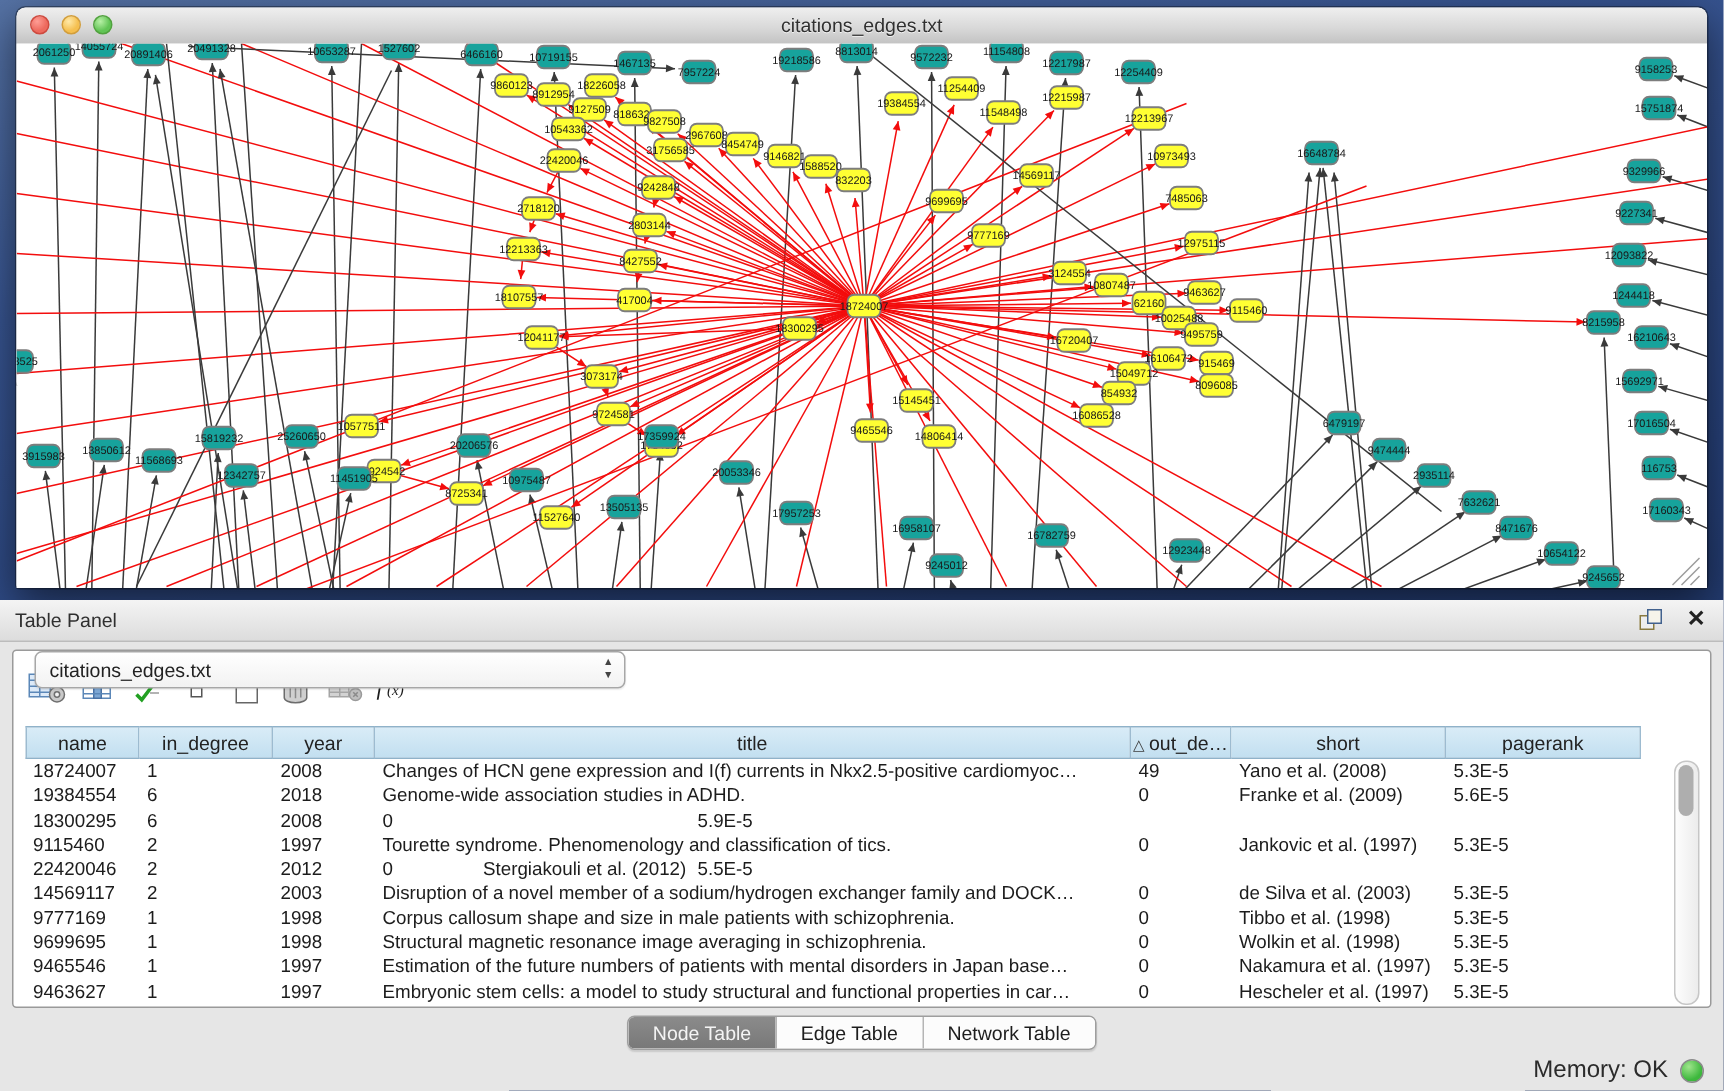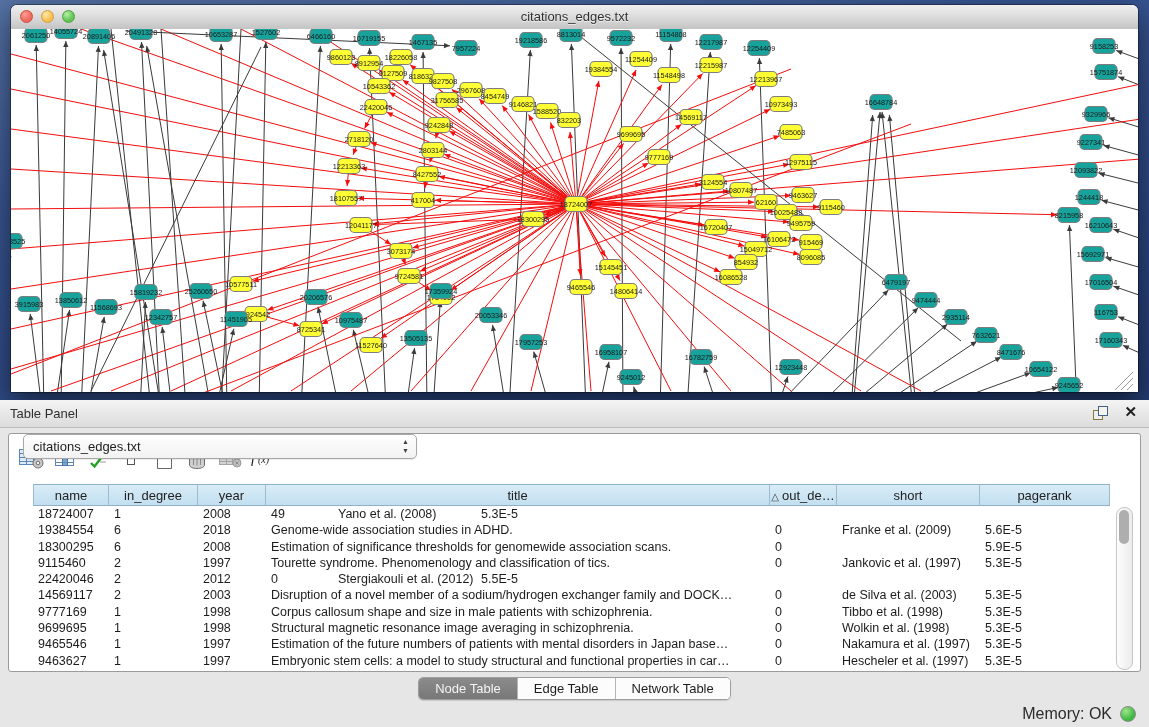--- a/index.html
+++ b/index.html
@@ -52,21 +52,21 @@
   .toolbar{position:absolute;left:6px;top:6px;height:38px;display:flex;align-items:center;}
   .tool-btn{width:33px;height:32px;border:none;background:transparent;display:flex;align-items:center;justify-content:center;padding:0;cursor:pointer;}
   .net-select{
     margin-left:14px;width:392px;height:23px;border:1px solid #a7a7a7;border-radius:5px;
     background:linear-gradient(#ffffff,#f2f2f2);display:flex;align-items:center;position:relative;
     font-size:13px;color:#222;cursor:pointer;box-shadow:0 1px 1px rgba(0,0,0,.08);
   }
   .net-select .sel-text{padding-left:9px;}
   .stepper{position:absolute;right:7px;top:2px;font-size:7px;line-height:9px;color:#444;text-align:center;}
   
-  .grid{position:absolute;left:24px;top:50px;}
+  .grid{position:absolute;left:8px;top:50px;}
   .thead{display:flex;}
   .th{
     box-sizing:border-box;height:22px;line-height:21px;text-align:center;
     background:linear-gradient(#d9ecf7,#c2dff0);
     border-top:1px solid #8fb2c9;border-bottom:1px solid #8fb2c9;border-right:1px solid #9dbbd0;
     font-size:13px;color:#222;cursor:pointer;overflow:hidden;white-space:nowrap;
   }
   .th:first-child{border-left:1px solid #9dbbd0;}
   .sort-glyph{font-size:10px;color:#3c3c3c;margin-right:3px;}
   .tr{display:flex;height:16.3px;cursor:default;}
@@ -948,38 +948,38 @@
           <div class="th" style="width: 504px;">title</div>
           <div class="th" style="width: 67px;"><span class="sort-glyph">△</span>out_de…</div>
           <div class="th" style="width: 143px;">short</div>
           <div class="th" style="width: 130px;">pagerank</div>
         </div>
       <div id="tbody">
           <div class="tr">
             <div class="td" style="width: 76px;">18724007</div>
             <div class="td" style="width: 89px;">1</div>
             <div class="td" style="width: 68px;">2008</div>
+            <div class="td" style="width: 504px;">Changes of HCN gene expression and I(f) currents in Nkx2.5-positive cardiomyoc…</div>
             <div class="td" style="width: 67px;">49</div>
             <div class="td" style="width: 143px;">Yano et al. (2008)</div>
             <div class="td" style="width: 130px;">5.3E-5</div>
           </div>
           <div class="tr">
             <div class="td" style="width: 76px;">19384554</div>
             <div class="td" style="width: 89px;">6</div>
             <div class="td" style="width: 68px;">2018</div>
             <div class="td" style="width: 504px;">Genome-wide association studies in ADHD.</div>
             <div class="td" style="width: 67px;">0</div>
             <div class="td" style="width: 143px;">Franke et al. (2009)</div>
             <div class="td" style="width: 130px;">5.6E-5</div>
           </div>
           <div class="tr">
             <div class="td" style="width: 76px;">18300295</div>
             <div class="td" style="width: 89px;">6</div>
             <div class="td" style="width: 68px;">2008</div>
-            <div class="td" style="width: 504px;">Estimation of significance thresholds for genomewide association scans.</div>
             <div class="td" style="width: 67px;">0</div>
             <div class="td" style="width: 143px; margin-top: 40px;">Dudbridge et al. (2008)</div>
             <div class="td" style="width: 130px;">5.9E-5</div>
           </div>
           <div class="tr">
             <div class="td" style="width: 76px;">9115460</div>
             <div class="td" style="width: 89px;">2</div>
             <div class="td" style="width: 68px;">1997</div>
             <div class="td" style="width: 504px;">Tourette syndrome. Phenomenology and classification of tics.</div>
             <div class="td" style="width: 67px;">0</div>

